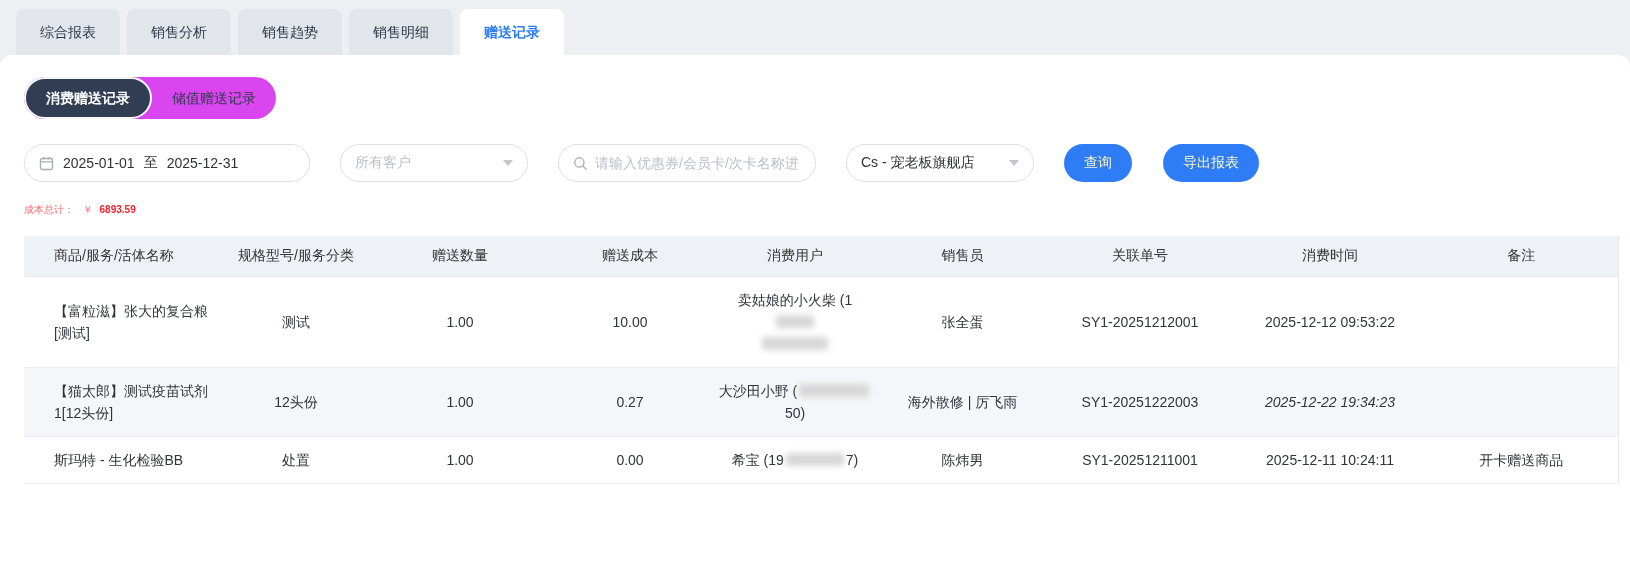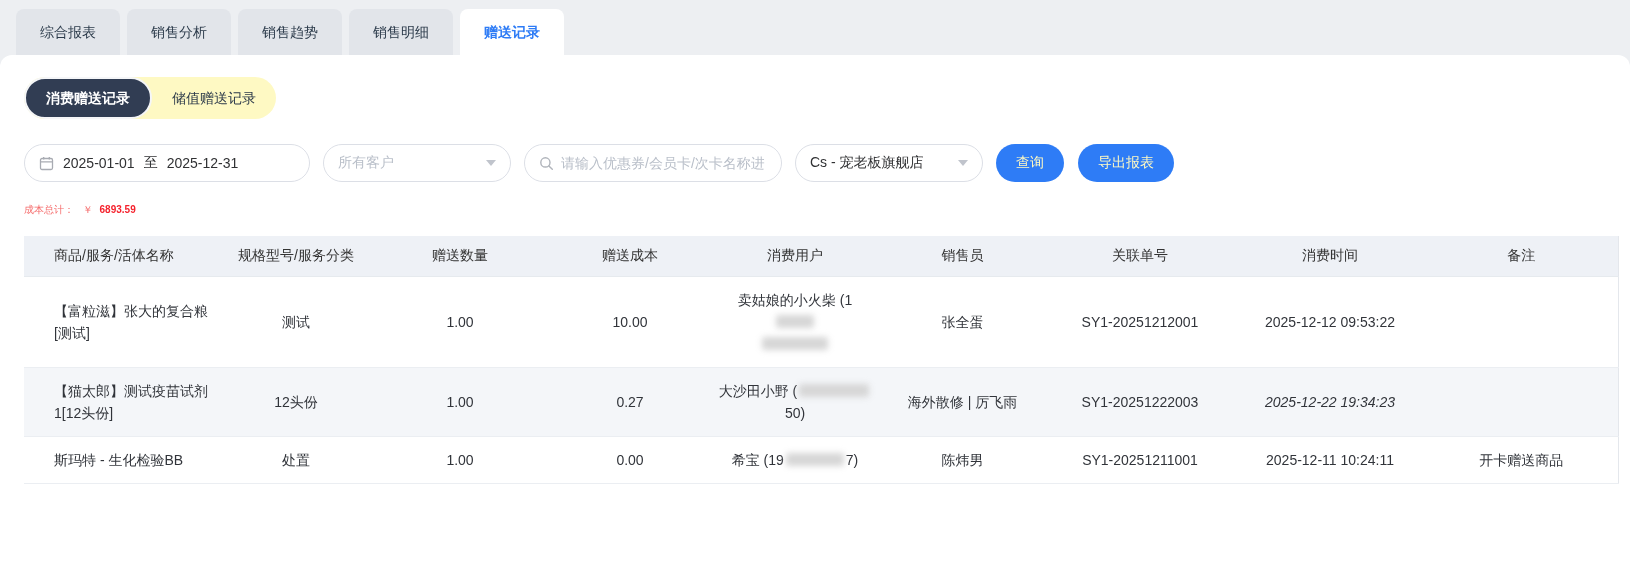--- a/index.html
+++ b/index.html
@@ -7,26 +7,26 @@
     font-family:"Liberation Sans","DejaVu Sans",sans-serif; }
   
   .tabstrip { height:55px; background:#edeff2; display:flex; align-items:flex-end; padding-left:16px; }
   .tab { height:46px; line-height:46px; padding:0 24px; margin-right:7px; background:#e2e5ea;
     border-radius:8px 8px 0 0; font-size:14px; color:#2b3a4a; cursor:pointer; white-space:nowrap; }
   .tab.active { background:#ffffff; color:#2e7cf6; font-weight:700; }
   
   .card { background:#fff; border-radius:12px 12px 0 0; height:528px; overflow:hidden; }
   
   .segwrap { margin:22px 0 0 24px; display:inline-flex; align-items:flex-end;
-    background:#fef9c3; border-radius:21px; height:42px; }
+    background:#d946ef; border-radius:21px; height:42px; }
   .seg { padding:0 20px; line-height:42px; font-size:14px; color:#2c3a4a; cursor:pointer; white-space:nowrap; }
   .seg.active { background:#313d53; color:#fff; font-weight:700; line-height:38px;
     border:2px solid #f5f6f8; border-radius:21px; height:42px; }
   
-  .filters { margin:25px 24px 0 24px; display:flex; align-items:center; gap:13px; }
+  .filters { margin:25px 24px 0 24px; display:flex; align-items:center; gap:30px; }
   .ibox { height:38px; border:1px solid #dcdfe6; border-radius:19px; background:#fff;
     display:flex; align-items:center; padding:0 14px; font-size:14px; color:#303133; }
   .datebox { width:286px; gap:9px; }
   .selbox { width:188px; justify-content:space-between; }
   .searchbox { width:258px; gap:7px; }
   .ph { color:#b9bfc9; }
   .caret { width:0; height:0; border-left:5px solid transparent; border-right:5px solid transparent;
     border-top:6px solid #c0c4cc; flex:none; }
   .searchbox input { border:none; outline:none; flex:1; font-size:14px; color:#303133;
     font-family:inherit; background:transparent; }

